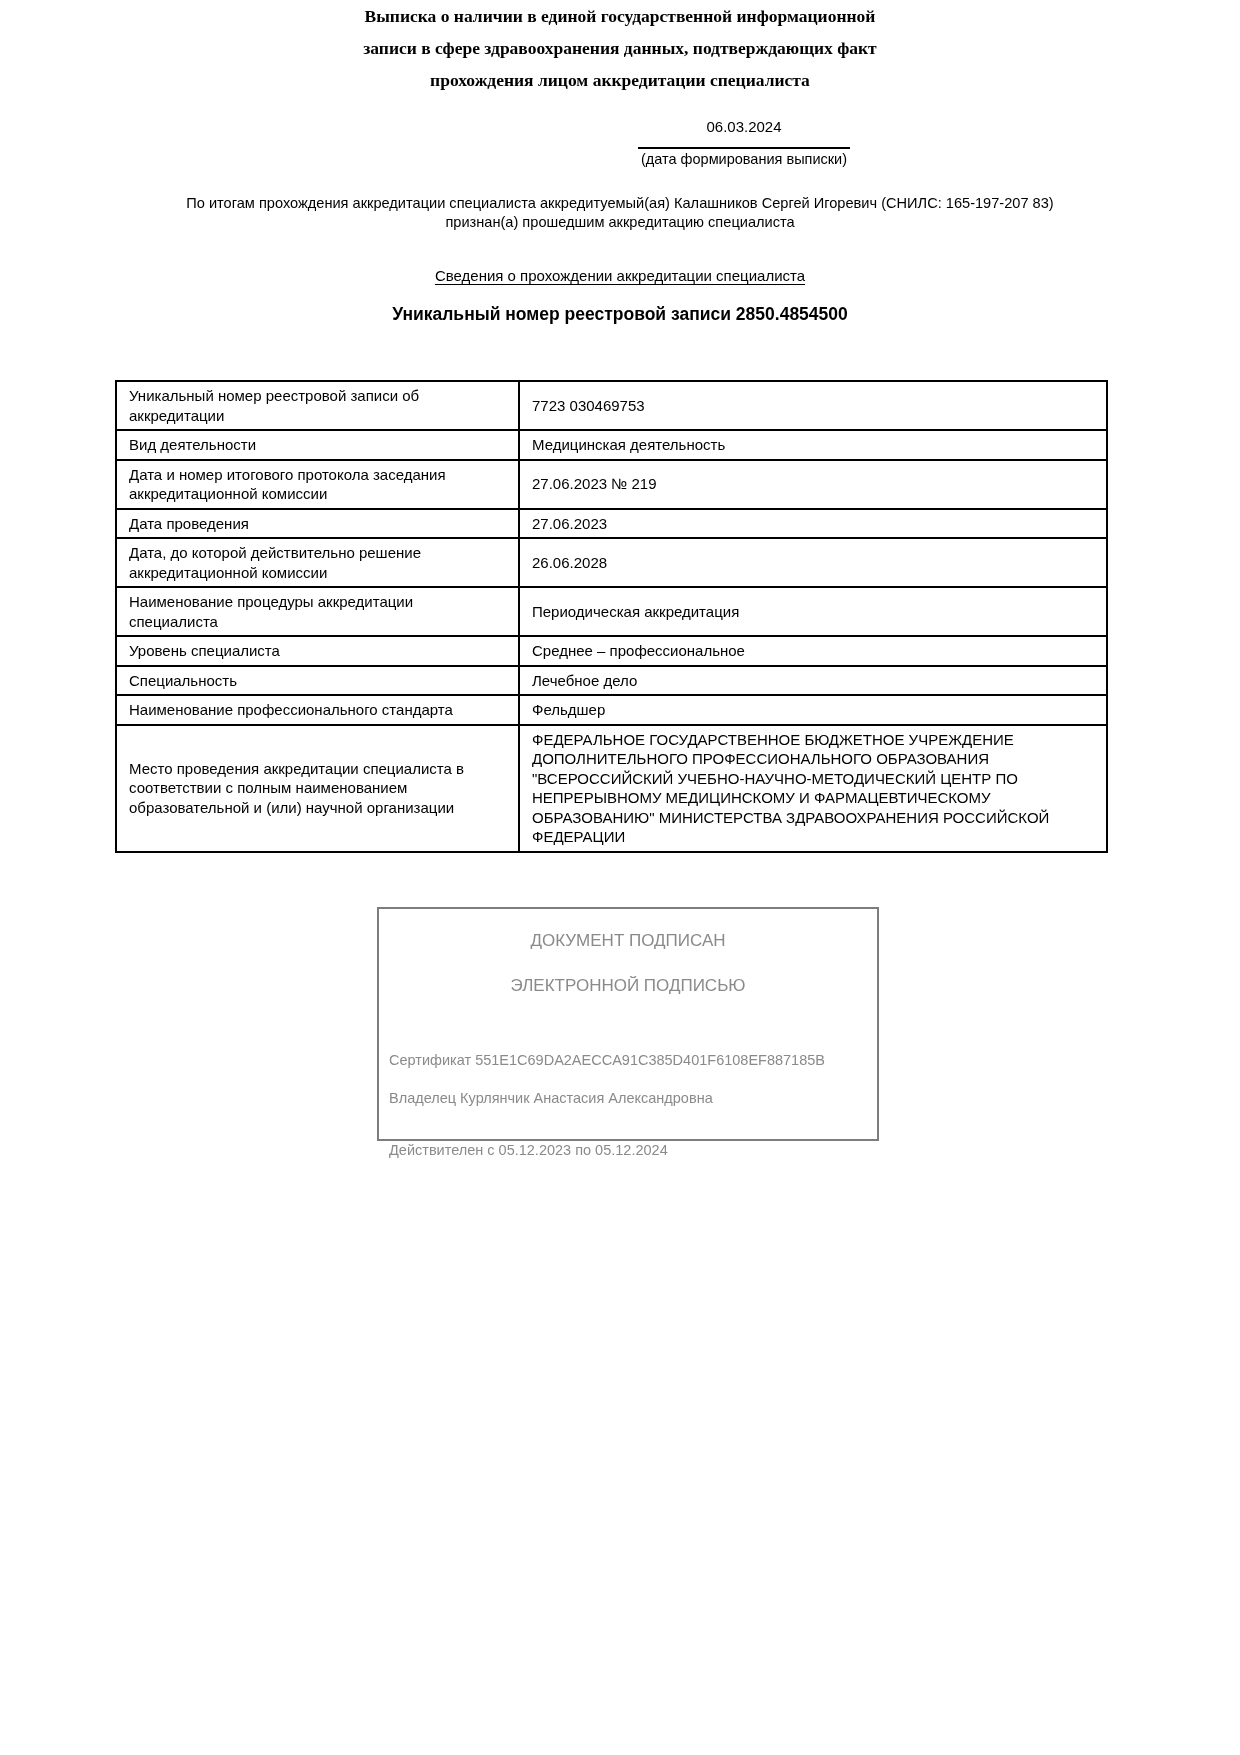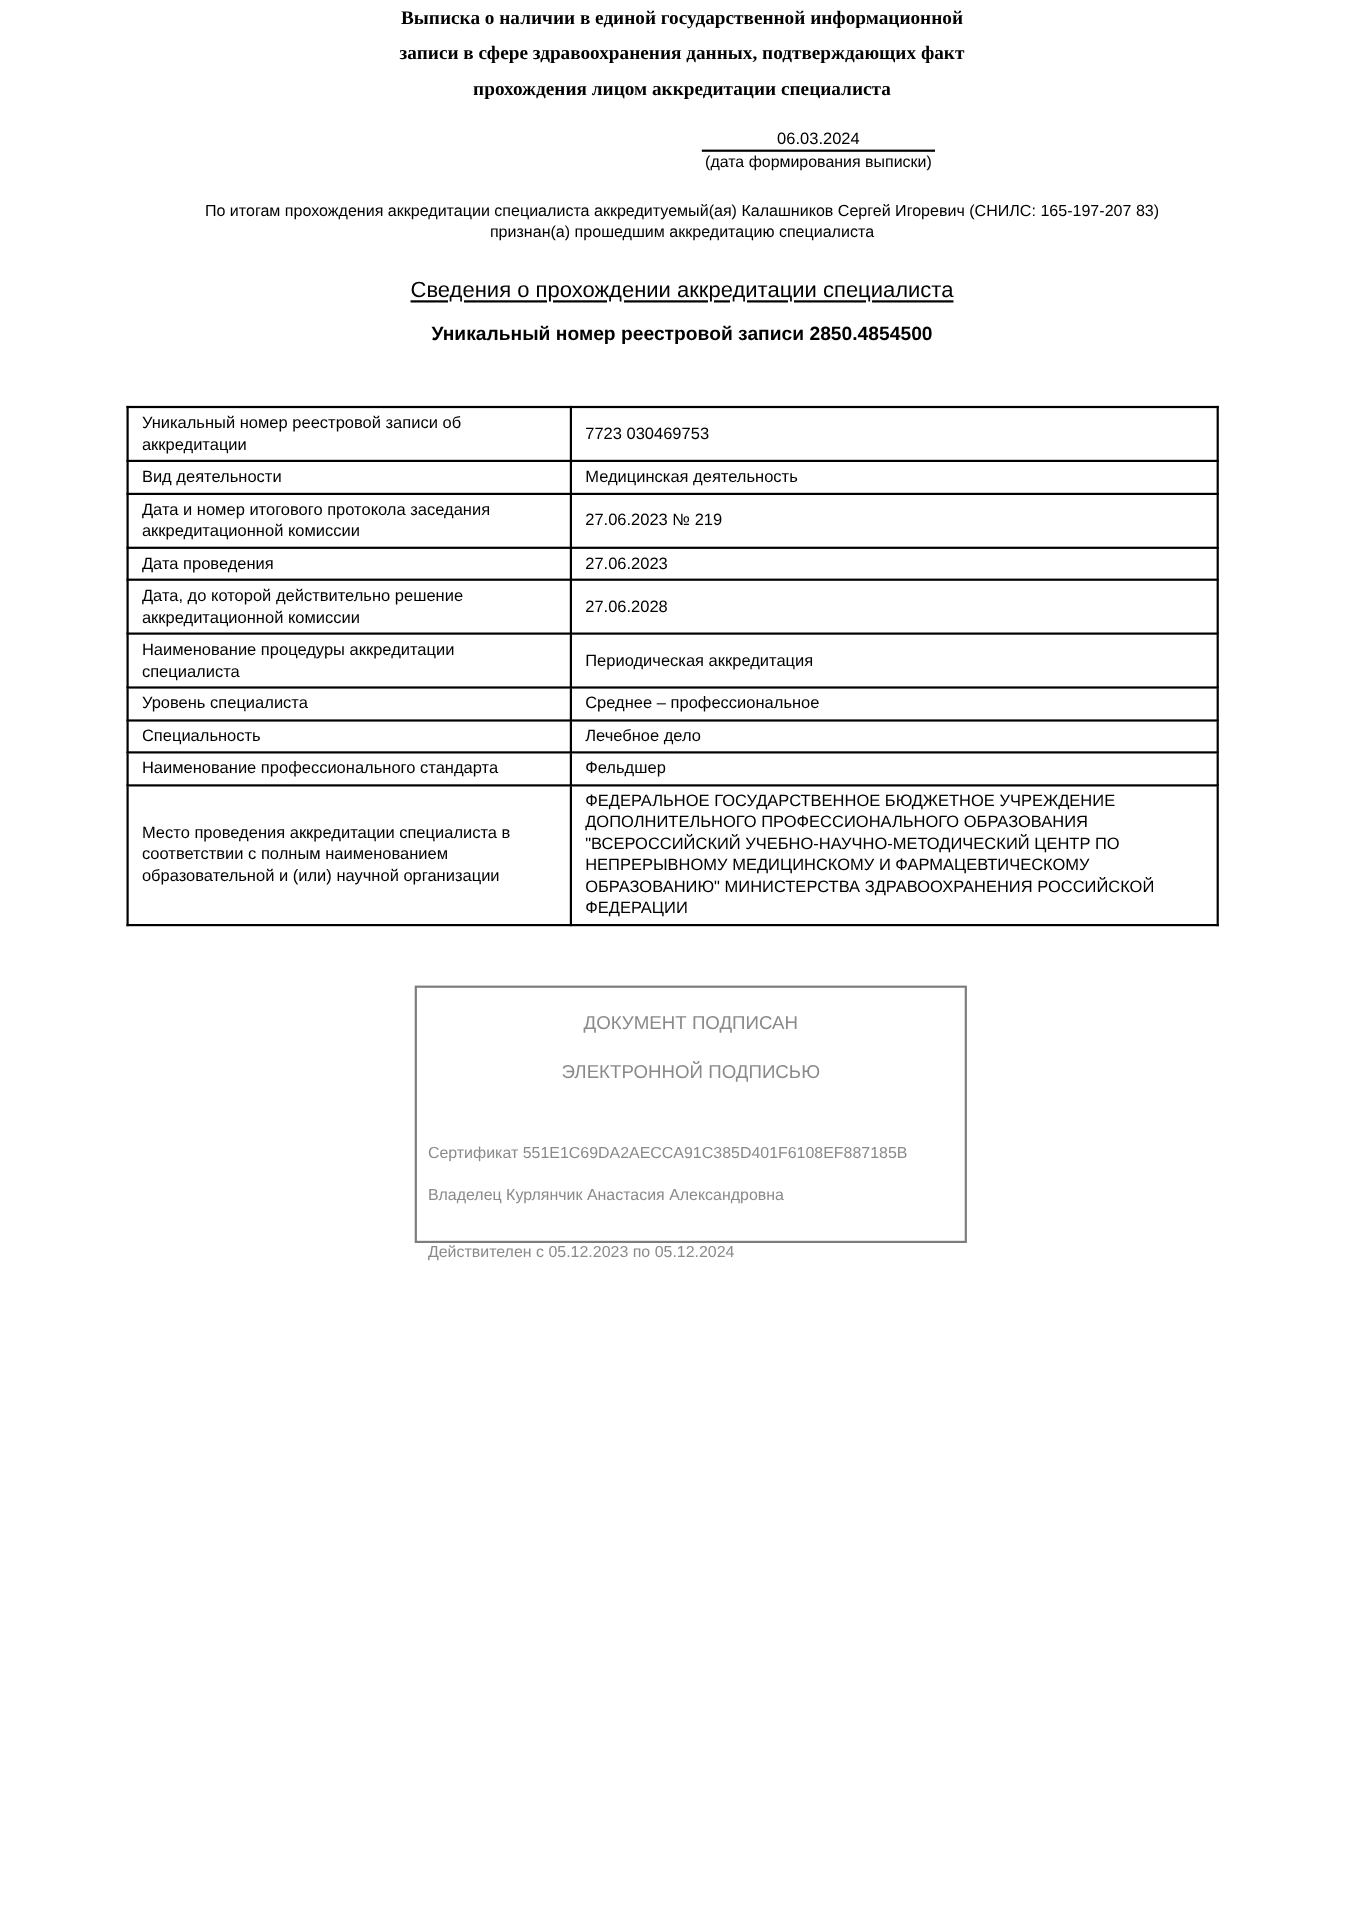--- a/index.html
+++ b/index.html
@@ -28,39 +28,39 @@
   .date-block {
     width: 212px;
     margin: 22px 0 0 638px;
     text-align: center;
   }
   .date-value {
     display: block;
     font-size: 15px;
     line-height: 17px;
     border-bottom: 2px solid #000000;
-    padding-bottom: 1px;
+    padding-bottom: 12px;
   }
   .date-caption {
     display: block;
     font-size: 14.5px;
     line-height: 18px;
     padding-top: 1px;
     white-space: nowrap;
   }
   .intro {
     margin-top: 26px;
     text-align: center;
     font-size: 14.6px;
     line-height: 19px;
   }
   .section-heading {
     margin-top: 34px;
     text-align: center;
-    font-size: 20px;
+    font-size: 15px;
     line-height: 19px;
   }
   .section-heading span {
     text-decoration: underline;
     text-underline-offset: 3px;
   }
   .registry-heading {
     margin-top: 19px;
     text-align: center;
     font-weight: bold;
@@ -147,21 +147,21 @@
       <tr>
         <td class="col-label">Дата и номер итогового протокола заседания аккредитационной комиссии</td>
         <td class="col-value">27.06.2023 № 219</td>
       </tr>
       <tr>
         <td class="col-label">Дата проведения</td>
         <td class="col-value">27.06.2023</td>
       </tr>
       <tr>
         <td class="col-label">Дата, до которой действительно решение аккредитационной комиссии</td>
-        <td class="col-value">27.06.2028</td>
+        <td class="col-value">26.06.2028</td>
       </tr>
       <tr>
         <td class="col-label">Наименование процедуры аккредитации специалиста</td>
         <td class="col-value">Периодическая аккредитация</td>
       </tr>
       <tr>
         <td class="col-label">Уровень специалиста</td>
         <td class="col-value">Среднее – профессиональное</td>
       </tr>
       <tr>

